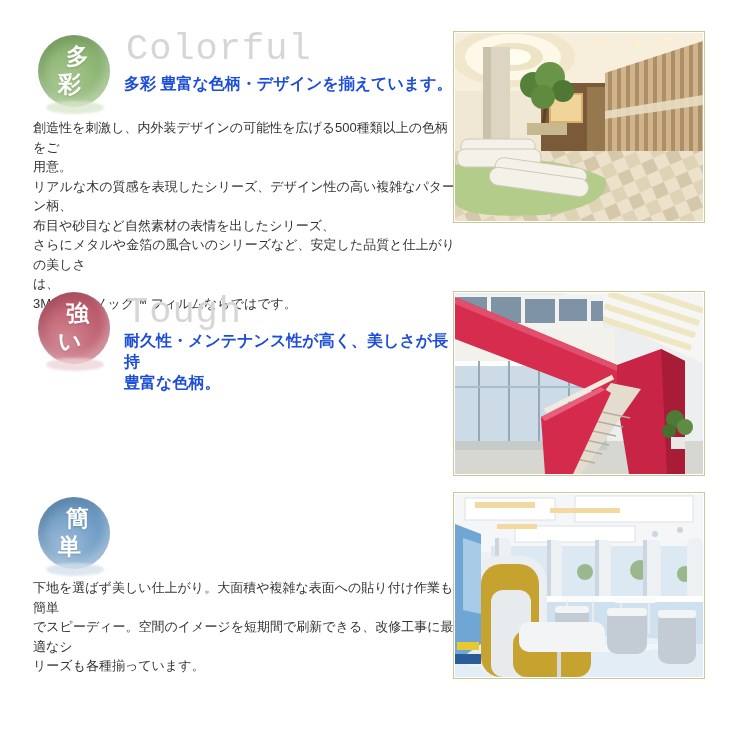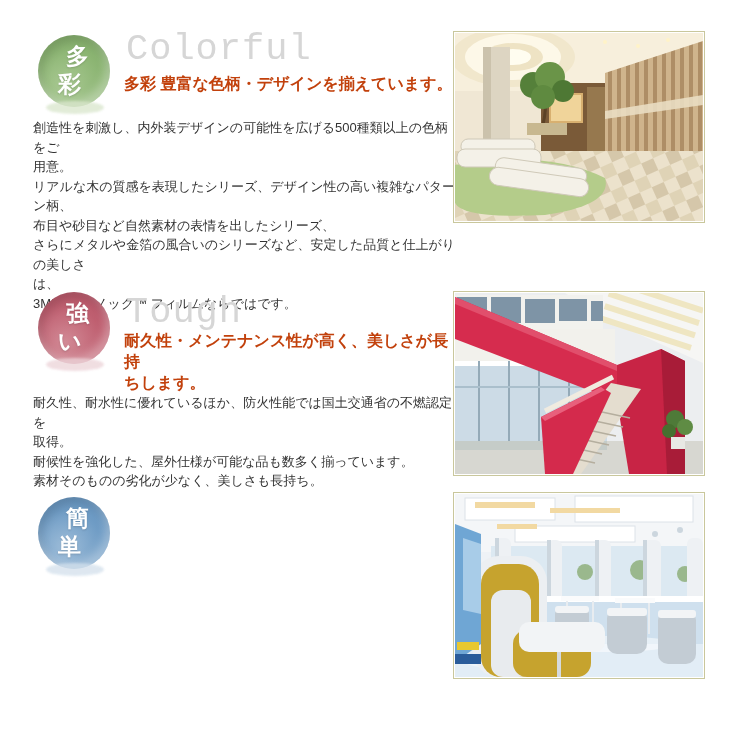--- a/index.html
+++ b/index.html
@@ -34,21 +34,21 @@
   .sh-blue{background:#d3e0ec;}
   
   .eng{
     position:absolute;left:126px;
     font-family:Liberation Mono, monospace;
     font-size:37px;line-height:40px;color:#d6d6d6;letter-spacing:1px;
   }
   
   .heading{
     position:absolute;left:124px;
-    font-size:16px;font-weight:bold;line-height:21px;color:#c2410c;
+    font-size:16px;font-weight:bold;line-height:21px;color:#1d4ed8;
     white-space:pre-line;
   }
   
   .bodytext{
     position:absolute;left:33px;width:426px;
     font-size:13px;line-height:19.5px;color:#333333;
     white-space:pre-line;
   }
   
   .photo{
@@ -126,25 +126,21 @@
 </div>
 
 <div class="section" style="top:290px;height:200px;">
   <div class="badge badge-red" style="top:2px;">
     <span class="ch ch1">強</span>
     <span class="ch ch2">い</span>
   </div>
   <div class="badge-shadow sh-red" style="top:68px;"></div>
   <div class="eng" style="top:2px;">Tough</div>
   <div class="heading" style="top:40px;width:336px;">耐久性・メンテナンス性が高く、美しさが長持
-ちします。</div>
-  <div class="bodytext" style="top:103px;">耐久性、耐水性に優れているほか、防火性能では国土交通省の不燃認定を
-取得。
-耐候性を強化した、屋外仕様が可能な品も数多く揃っています。
-素材そのものの劣化が少なく、美しさも長持ち。</div>
+豊富な色柄。</div>
 
   <div class="photo" style="top:1px;">
     <svg width="248" height="181" viewBox="0 0 248 181">
       <rect width="248" height="181" fill="#eceef0"></rect>
       <polygon points="110,0 248,0 248,70 150,26" fill="#f6f6f4"></polygon>
       <g transform="rotate(18 200 20)" fill="#efe6c2">
         <rect x="150" y="0" width="95" height="6"></rect>
         <rect x="150" y="13" width="95" height="6"></rect>
         <rect x="150" y="26" width="95" height="6"></rect>
         <rect x="150" y="39" width="95" height="6"></rect>
@@ -193,20 +189,23 @@
     </svg>
   </div>
 </div>
 
 <div class="section" style="top:490px;height:245px;">
   <div class="badge badge-blue" style="top:7px;">
     <span class="ch ch1">簡</span>
     <span class="ch ch2">単</span>
   </div>
   <div class="badge-shadow sh-blue" style="top:73px;"></div>
+  <div class="bodytext" style="top:88px;">下地を選ばず美しい仕上がり。大面積や複雑な表面への貼り付け作業も簡単
+でスピーディー。空間のイメージを短期間で刷新できる、改修工事に最適なシ
+リーズも各種揃っています。</div>
 
   <div class="photo" style="top:2px;">
     <svg width="248" height="183" viewBox="0 0 248 183">
       <rect width="248" height="183" fill="#eef2f6"></rect>
       <rect width="248" height="58" fill="#f4f6f8"></rect>
       <g fill="#ffffff" stroke="#dce2e8">
         <rect x="10" y="4" width="90" height="22"></rect>
         <rect x="120" y="2" width="118" height="26"></rect>
         <rect x="60" y="32" width="120" height="16"></rect>
       </g>

